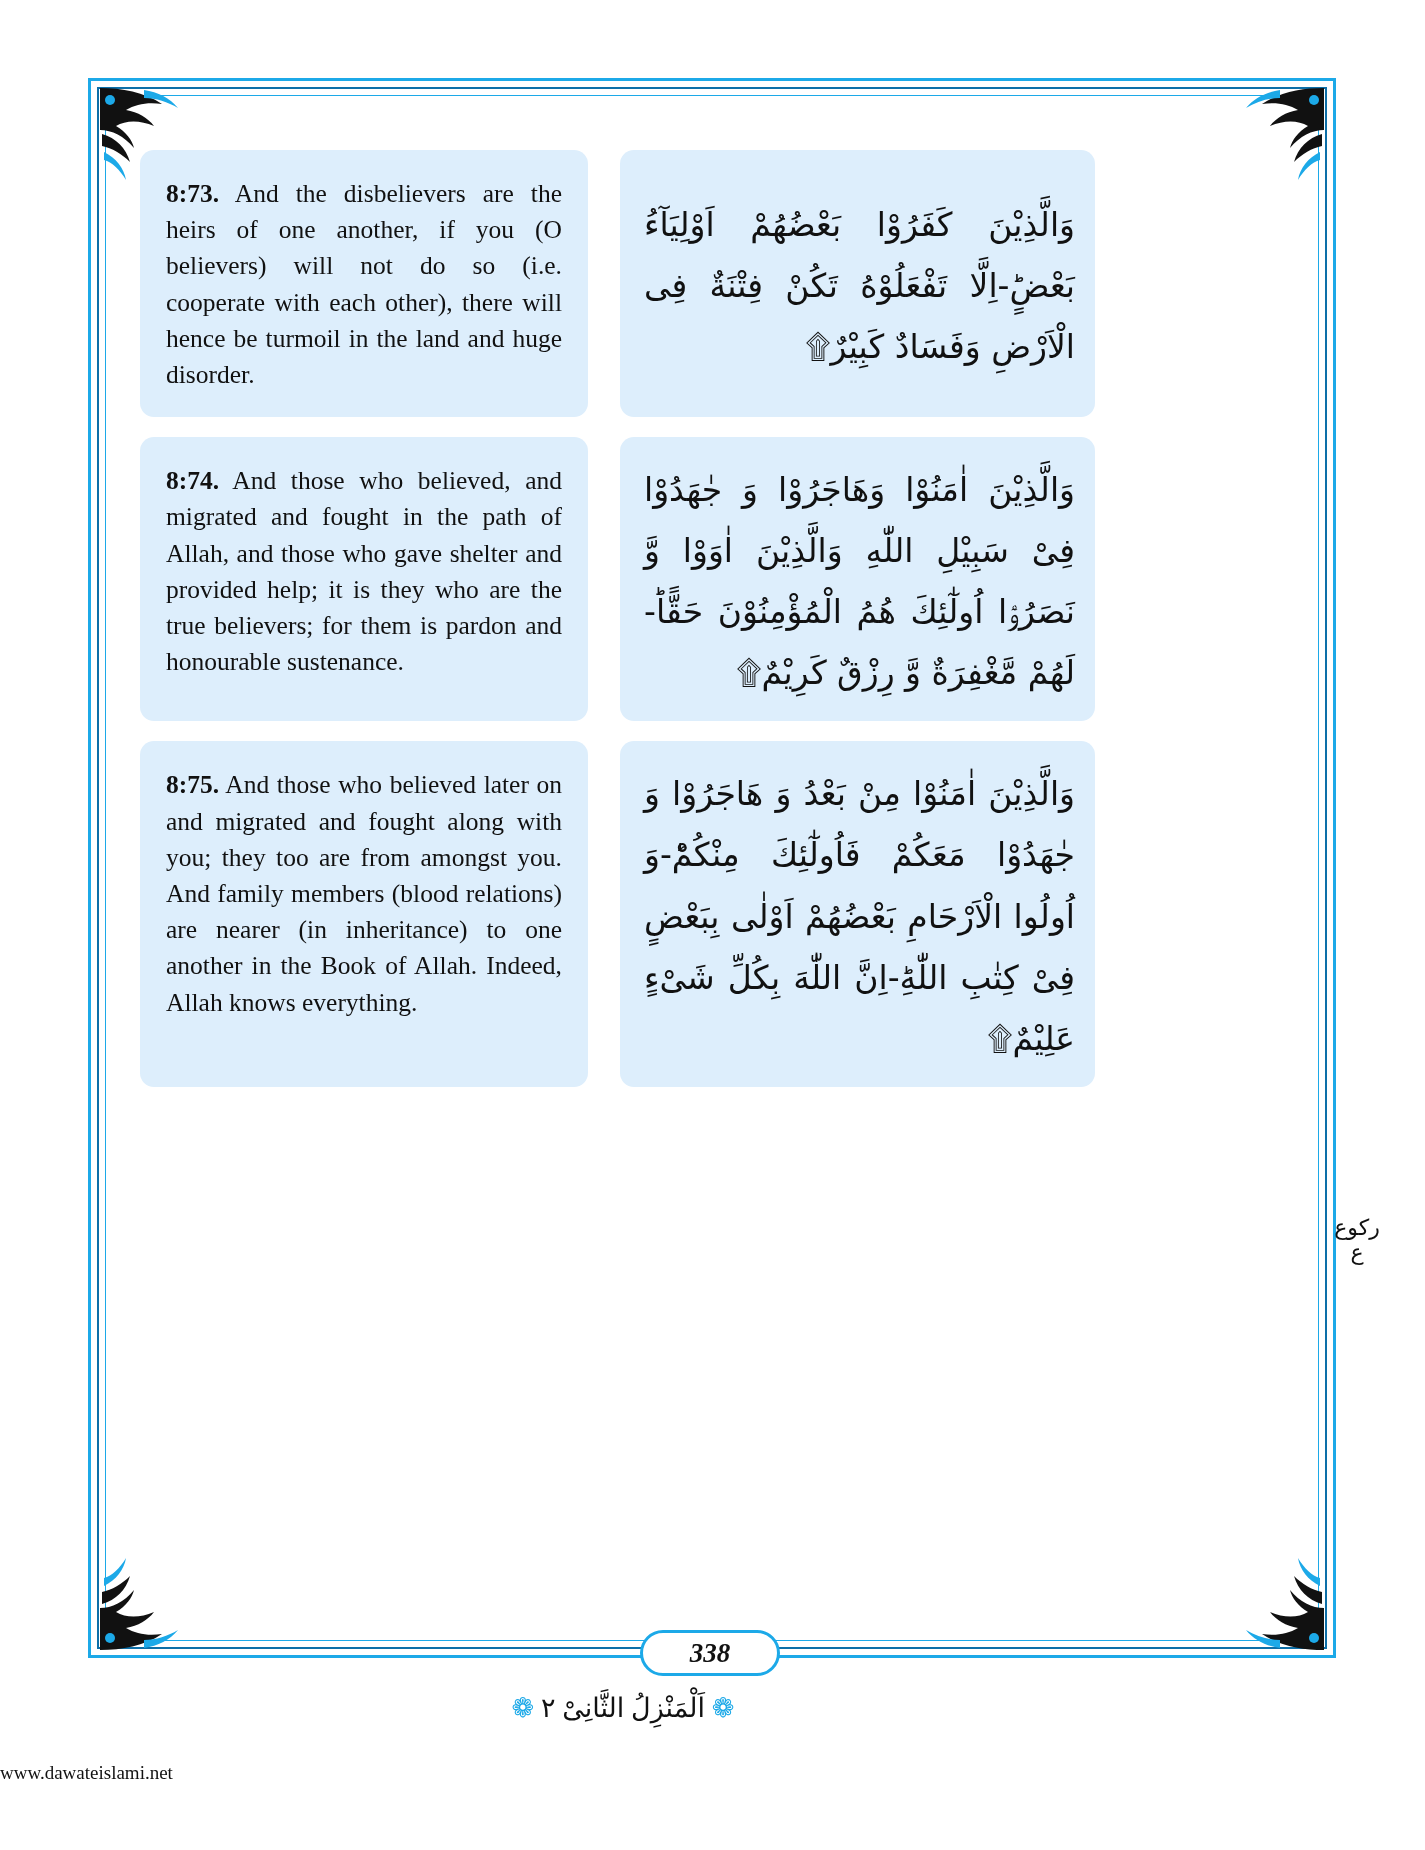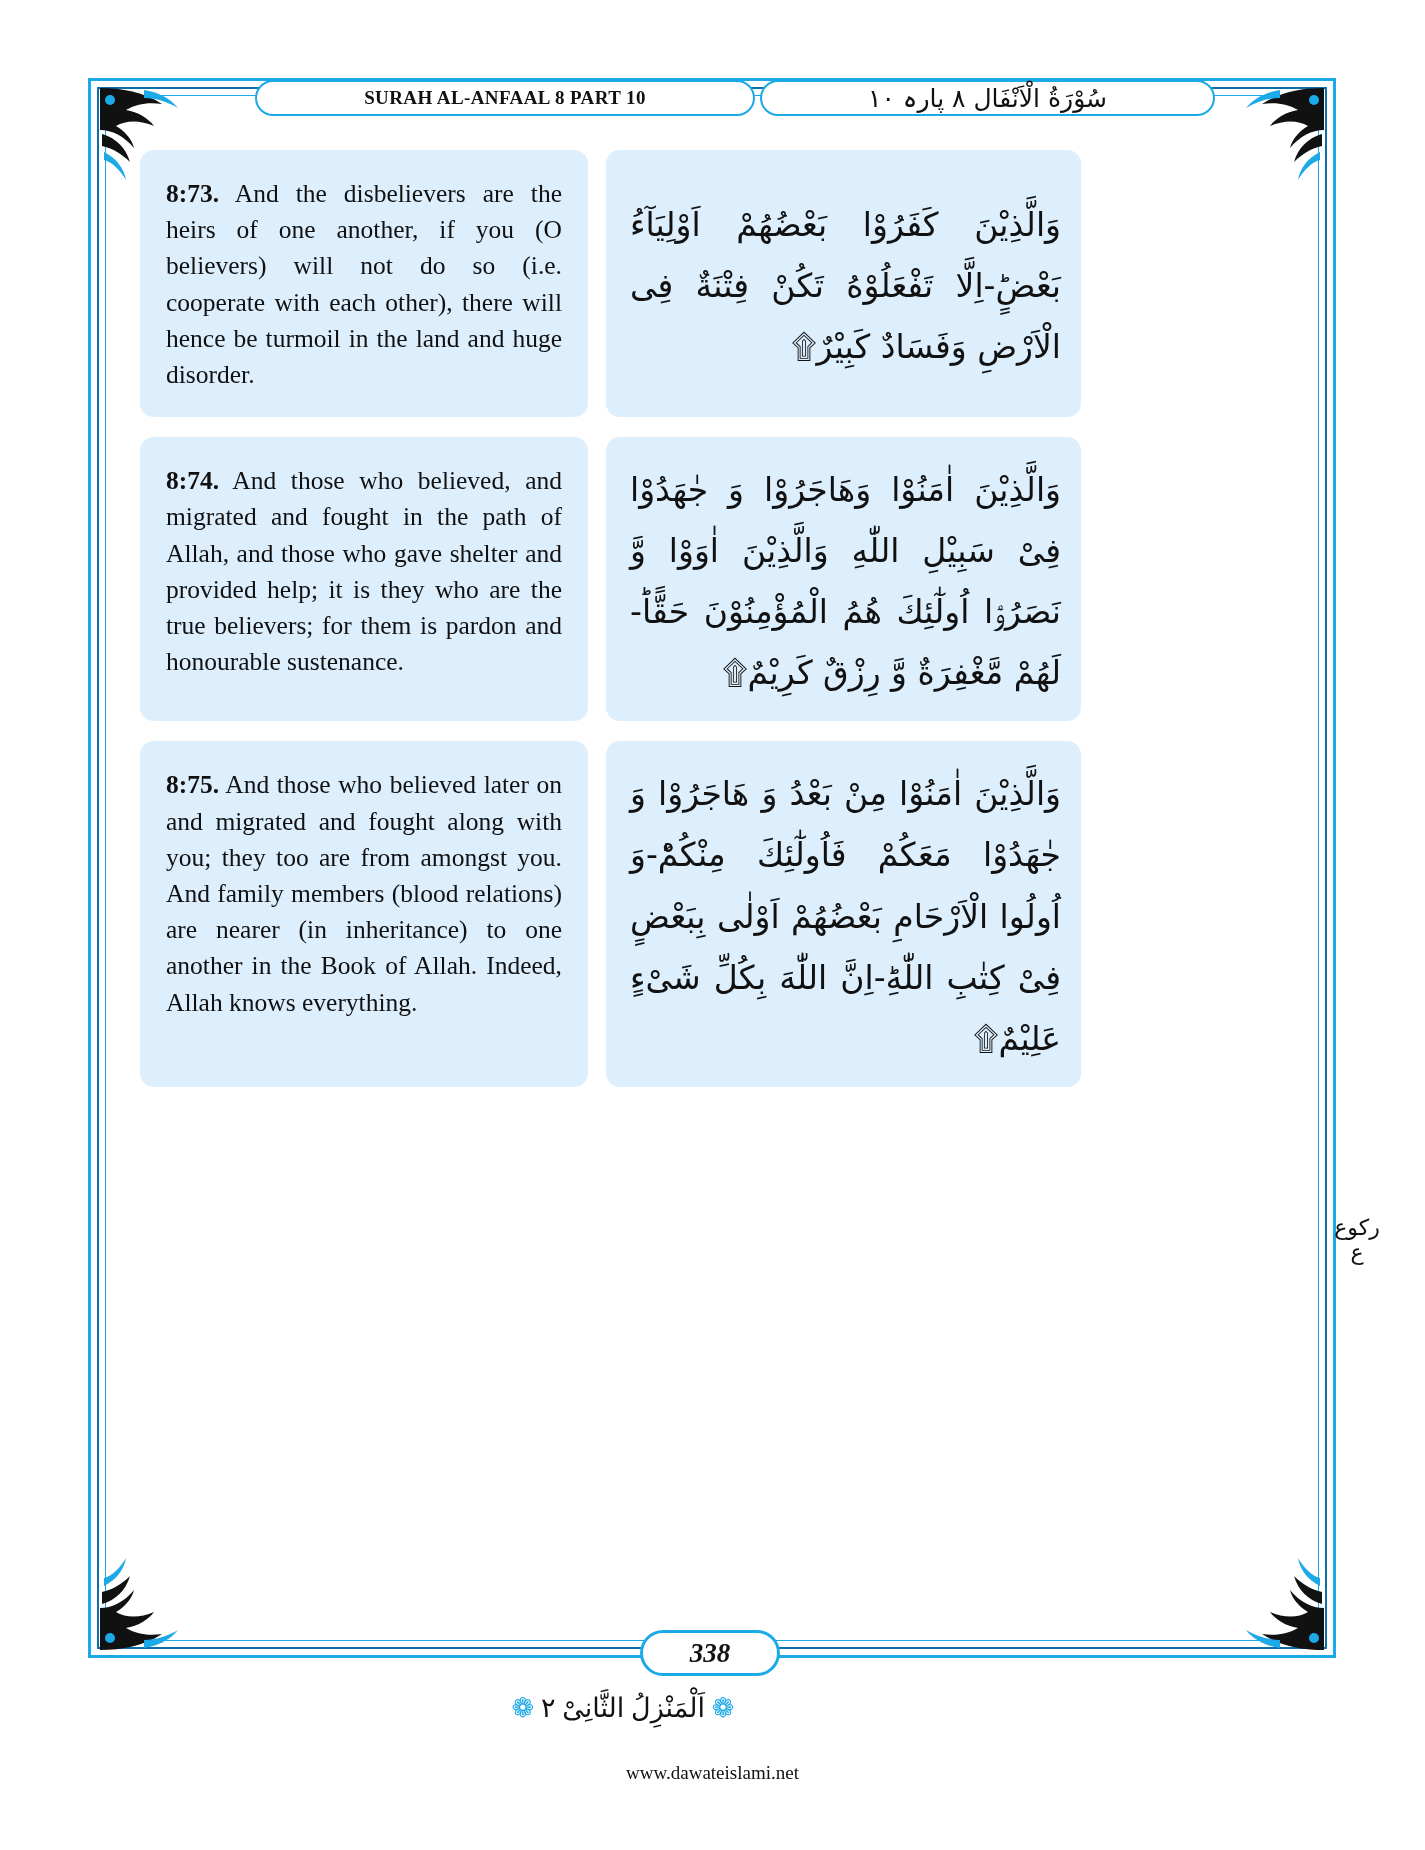--- a/index.html
+++ b/index.html
@@ -106,21 +106,21 @@
 
   
   .content {
     position: absolute;
     left: 140px; top: 150px;
     width: 1145px;
   }
   .verse-row {
     display: flex;
     flex-direction: row;
-    gap: 18px;
+    gap: 32px;
     margin-bottom: 20px;
   }
   .cell {
     background: #ddeefc;
     border-radius: 14px;
     box-sizing: border-box;
   }
   .cell-en {
     width: 448px;
     padding: 26px 26px 24px 26px;
@@ -198,21 +198,21 @@
     font-size: 27px;
     color: #111;
     direction: rtl;
     padding-left: 40px;
   }
   .manzil .deco { color: #1ca9e8; }
   .website {
     position: absolute;
     left: 0; top: 1762px;
     width: 1425px;
-    text-align: center;
+    text-align: left;
     font-family: "Liberation Serif", serif;
     font-size: 19px;
     color: #111;
   }
 </style>
 </head>
 <body>
 
 <div class="page">
 
@@ -250,28 +250,20 @@
   <div class="corner br">
     <svg width="110" height="110" viewBox="0 0 110 110">
       <path d="M8 6 C30 6 52 10 70 22 C56 20 44 22 34 28 C46 30 56 36 62 44 C48 38 34 38 24 44 C34 50 40 58 42 66 C32 54 20 48 8 48 Z" fill="#111"></path>
       <path d="M10 52 C24 56 34 66 38 80 C30 72 20 66 10 64 Z" fill="#111"></path>
       <path d="M52 8 C66 10 78 16 86 26 C76 20 64 16 52 16 Z" fill="#1ca9e8"></path>
       <path d="M12 70 C24 76 32 86 34 98 C28 88 20 80 12 78 Z" fill="#1ca9e8"></path>
       <circle cx="18" cy="18" r="5" fill="#1ca9e8"></circle>
     </svg>
   </div>
 
-  <div class="header-row">
-    <div class="header-pill left">
-      <span class="surah-title-en">SURAH AL-ANFAAL 8 PART 10</span>
-    </div>
-    <div class="header-pill right">
-      <span class="surah-title-ar">سُوْرَةُ الْاَنْفَال ۸ پارہ ۱۰</span>
-    </div>
-  </div>
 
   <div class="content">
 
     <div class="verse-row">
       <div class="cell cell-en">
         <div class="en-text"><span class="verse-num">8:73.</span> <span>And the disbelievers are the heirs of one another, if you (O believers) will not do so (i.e. cooperate with each other), there will hence be turmoil in the land and huge disorder.</span></div>
       </div>
       <div class="cell cell-ar">
         <div class="ar-text">وَالَّذِیْنَ كَفَرُوْا بَعْضُهُمْ اَوْلِیَآءُ بَعْضٍؕ-اِلَّا تَفْعَلُوْهُ تَكُنْ فِتْنَةٌ فِی الْاَرْضِ وَفَسَادٌ كَبِیْرٌ۩</div>
       </div>

